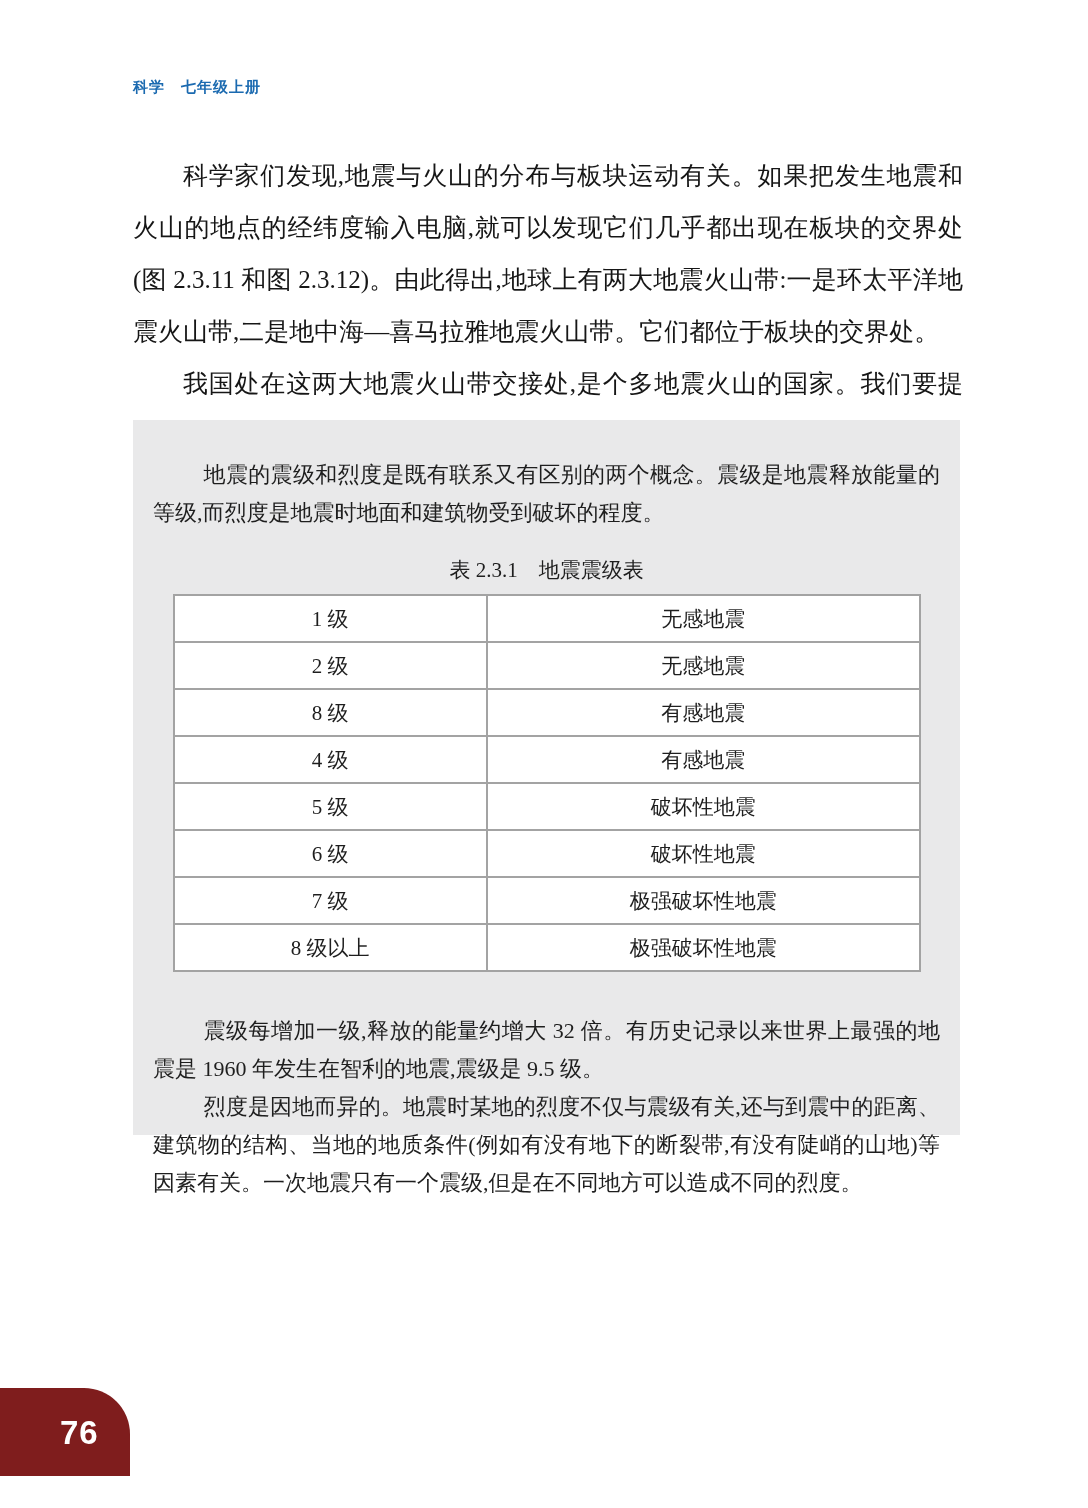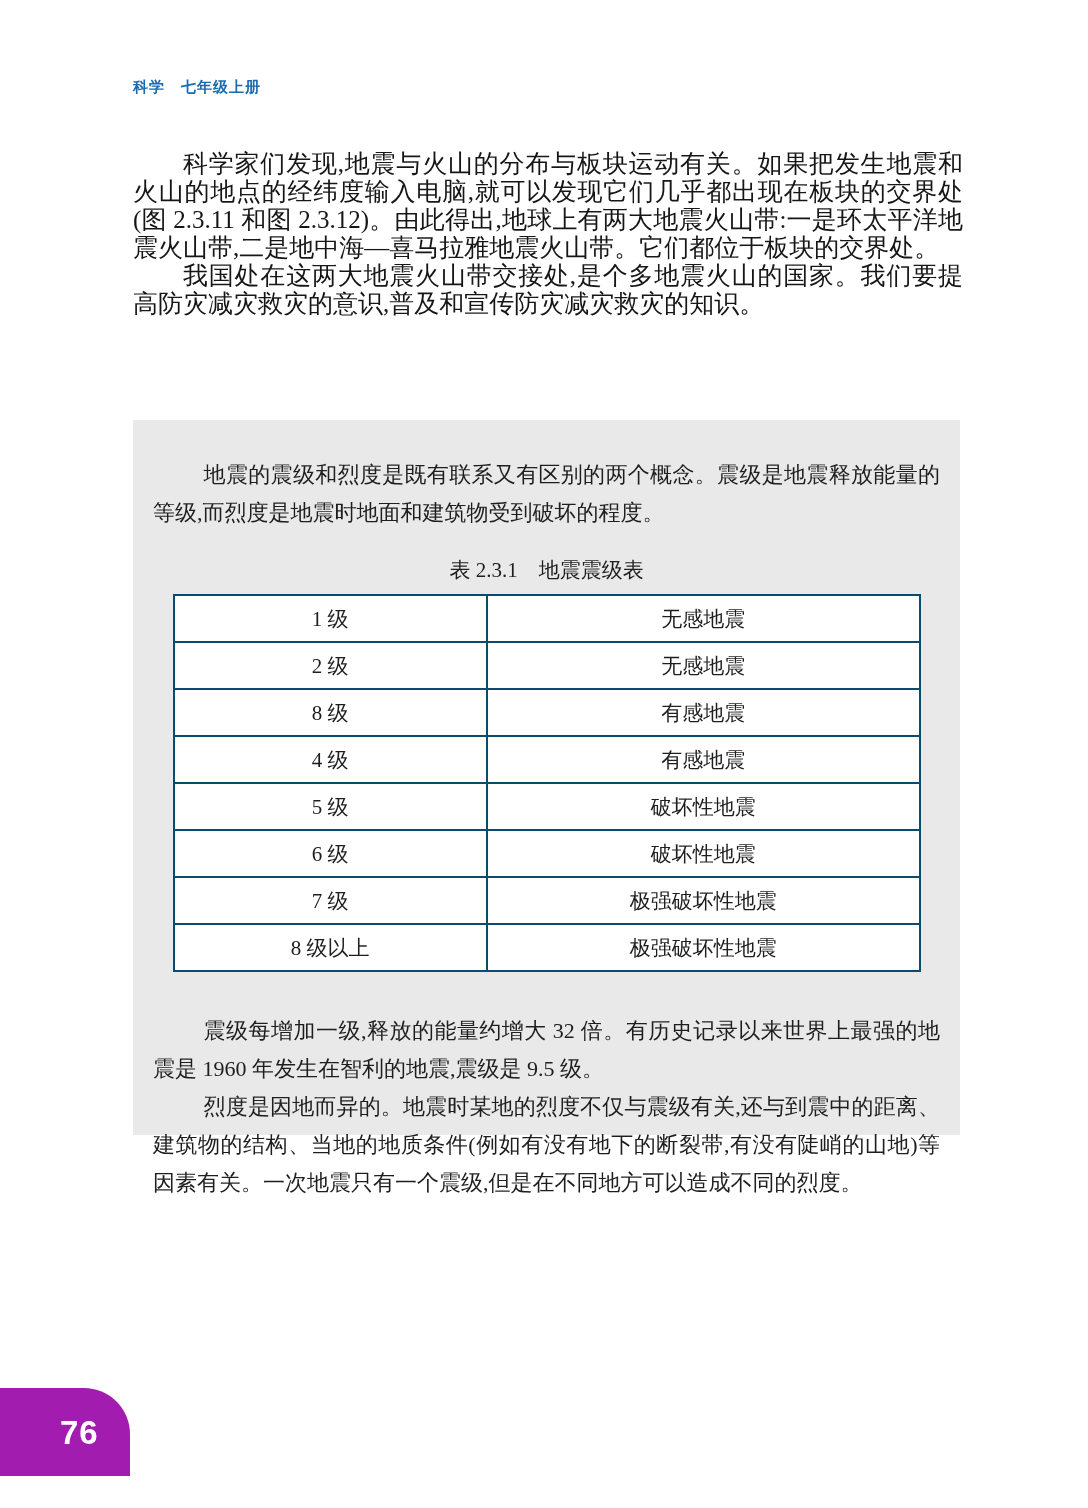--- a/index.html
+++ b/index.html
@@ -7,21 +7,21 @@
     width:1088px; height:1508px; background:#ffffff; position:relative;
     font-family:"Liberation Serif","DejaVu Serif",serif; overflow:hidden;
   }
   .book-header {
     position:absolute; left:133px; top:78px;
     font-family:Liberation Serif, serif;
     font-weight:bold; font-size:15px; color:#1b6ab0; letter-spacing:1px;
   }
   .content { position:absolute; left:133px; top:150px; width:830px; }
   .para {
-    margin:0; font-size:25px; line-height:28px; text-indent:2em;
+    margin:0; font-size:25px; line-height:52px; text-indent:2em;
     text-align:justify; color:#161616;
   }
   .window-box { position:absolute; left:133px; top:420px; width:827px; }
   .banner { height:60px; background:#c9dcc3; position:relative; }
   .tag-arrow {
     position:absolute; left:0; top:7px; width:162px; height:46px;
     background:#45a44b;
     clip-path:polygon(0 0, 76% 0, 100% 50%, 76% 100%, 0 100%);
     display:flex; align-items:center; justify-content:center;
   }
@@ -44,29 +44,29 @@
     text-align:justify; color:#1e1e1e;
   }
   .table-caption {
     text-align:center; font-size:21px; color:#1e1e1e; margin-top:24px;
   }
   table.mag-table {
     border-collapse:collapse; width:748px; margin:10px auto 0 auto;
     background:#ffffff;
   }
   table.mag-table td {
-    border:2px solid #0c4a6e; height:45px; padding:0;
+    border:2px solid #a3a3a3; height:45px; padding:0;
     text-align:center; vertical-align:middle;
     font-size:21px; color:#1e1e1e; background:#ffffff;
   }
   table.mag-table td.level { width:42%; }
   .after-table { margin-top:40px; }
   .page-tab {
     position:absolute; left:0; top:1388px; width:130px; height:88px;
-    background:#a21caf; border-top-right-radius:46px;
+    background:#7f1d1d; border-top-right-radius:46px;
   }
   .page-num {
     position:absolute; left:60px; top:26px;
     color:#ffffff; font-family:"Liberation Sans","DejaVu Sans",sans-serif;
     font-weight:bold; font-size:33px; letter-spacing:1px;
   }
 </style>
 </head>
 <body>
 

